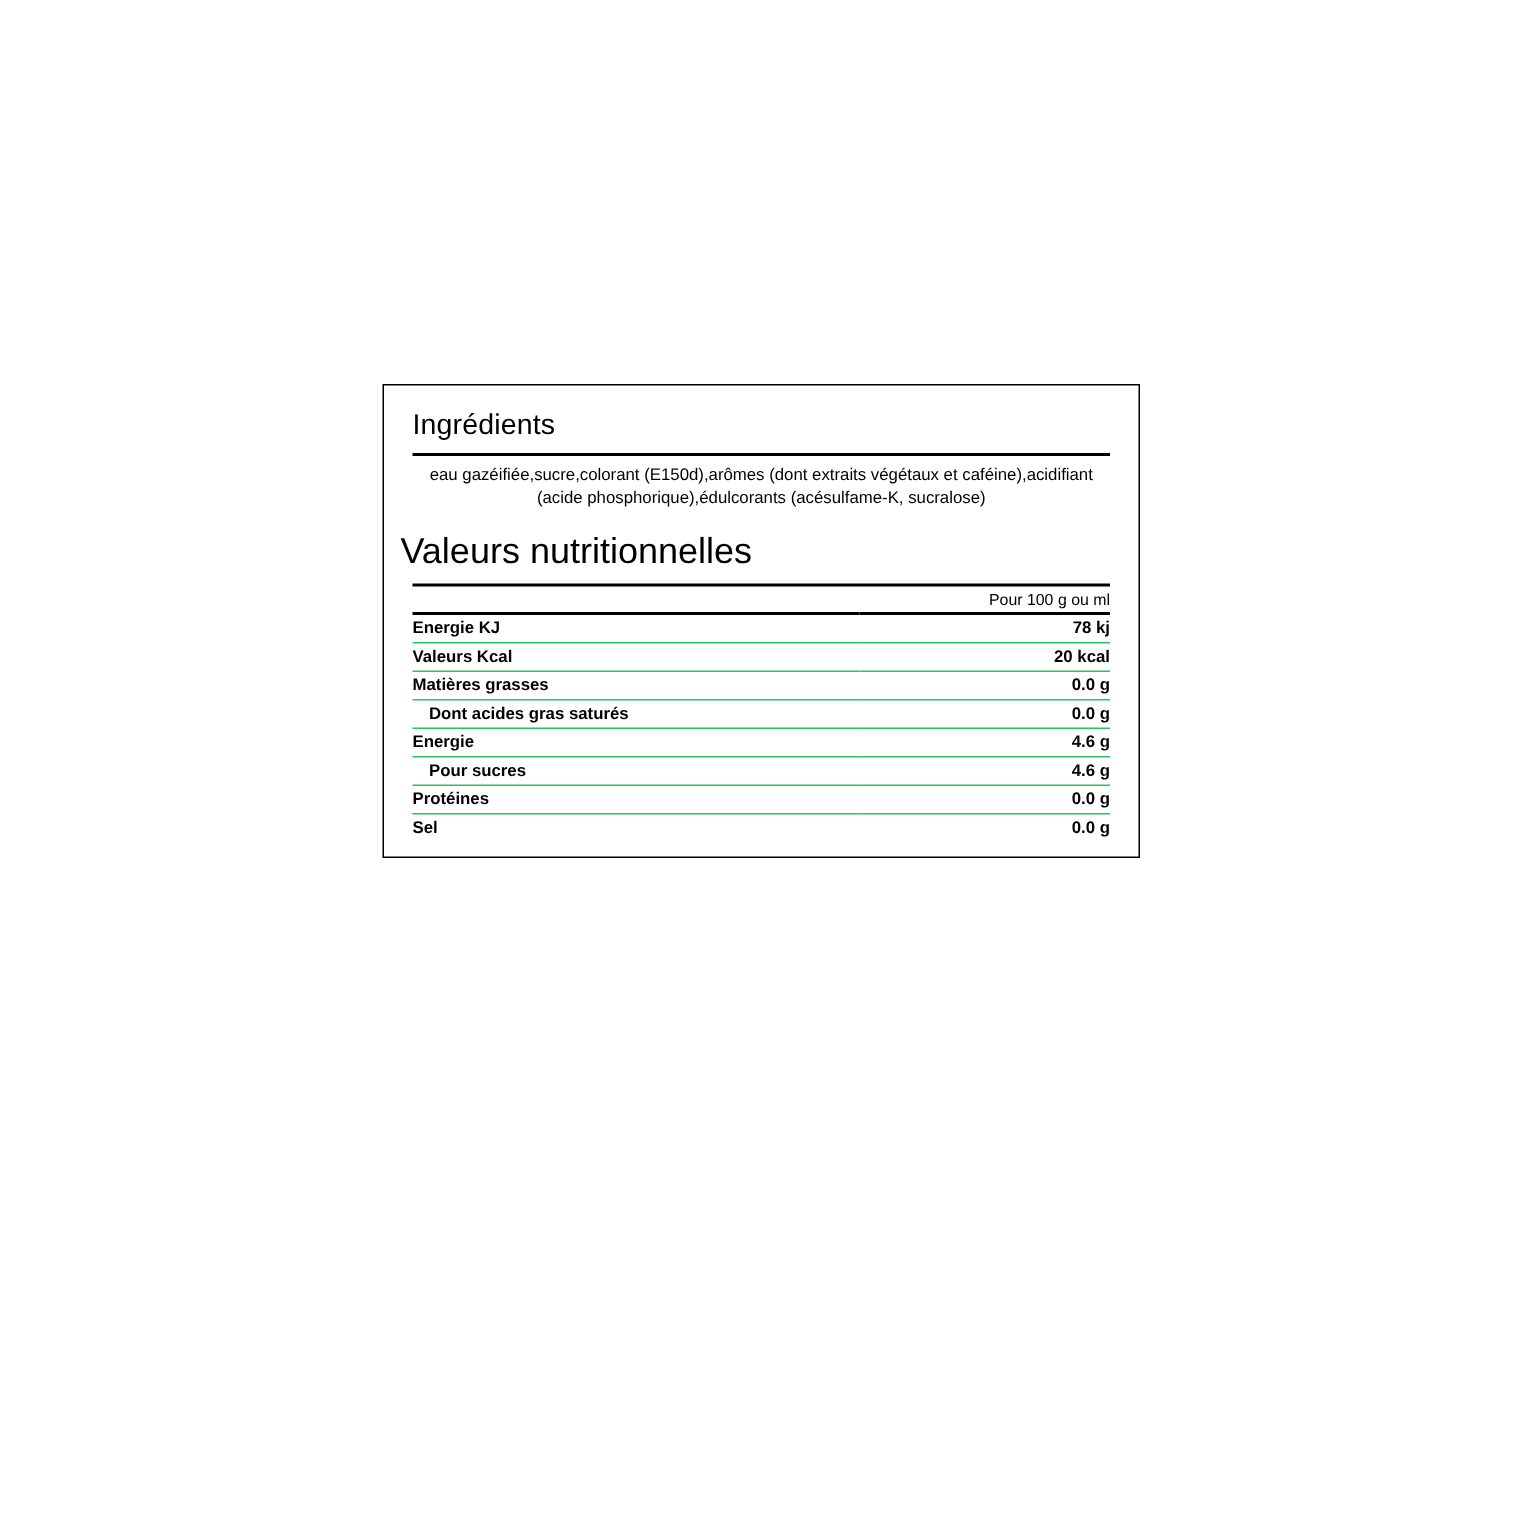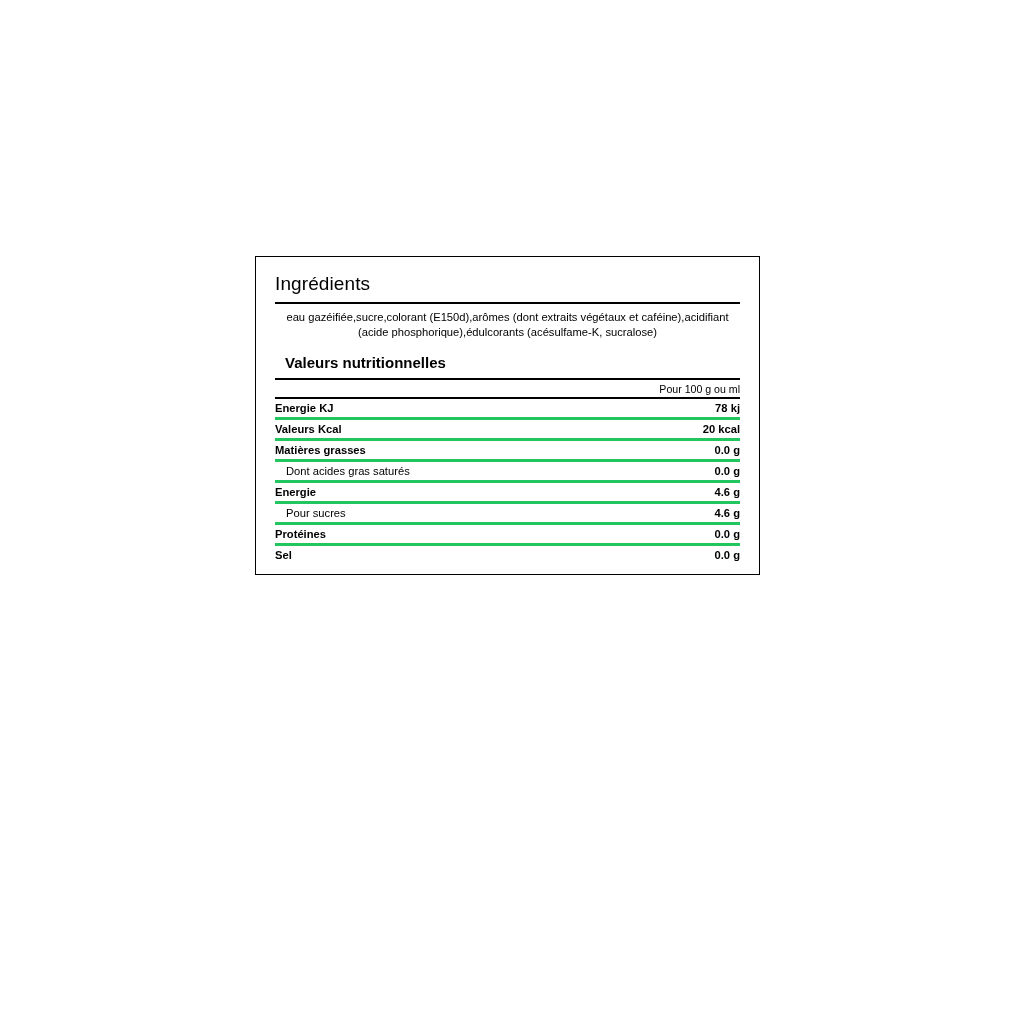--- a/index.html
+++ b/index.html
@@ -35,54 +35,54 @@
     background: #000000;
     margin: 7px 9px 0 9px;
   }
   .ingredients-text {
     font-size: 11.2px;
     line-height: 1.35;
     margin: 6px 9px 0 9px;
     text-align: center;
   }
   .nutri-title {
-    font-size: 15px;
-    font-weight: bold;
-    margin: 14px 0 0 19px;
+    font-size: 24px;
+    font-weight: normal;
+    margin: 14px 0 0 1px;
   }
   table.nutrition {
     width: calc(100% - 18px);
     margin: 0 9px 0 9px;
     border-collapse: collapse;
     font-size: 11.2px;
   }
   table.nutrition td {
     padding: 3px 0 3px 0;
     vertical-align: middle;
   }
   table.nutrition tr.header-row td {
     border-bottom: 2px solid #000000;
     padding-bottom: 2px;
     font-size: 10.6px;
   }
   table.nutrition tr.data-row td {
-    border-bottom: 3px solid #22c55e;
+    border-bottom: 1px solid #22c55e;
   }
   table.nutrition tr.data-row:last-child td {
     border-bottom: none;
   }
   td.label {
     text-align: left;
   }
   td.label.bold {
     font-weight: bold;
   }
   td.label.indent {
     padding-left: 11px;
-    font-weight: normal;
+    font-weight: bold;
     margin-top: 20px;
   }
   td.value {
     text-align: right;
     font-weight: bold;
     white-space: nowrap;
     margin-top: 24px;
   }
   td.value.header {
     font-weight: normal;

